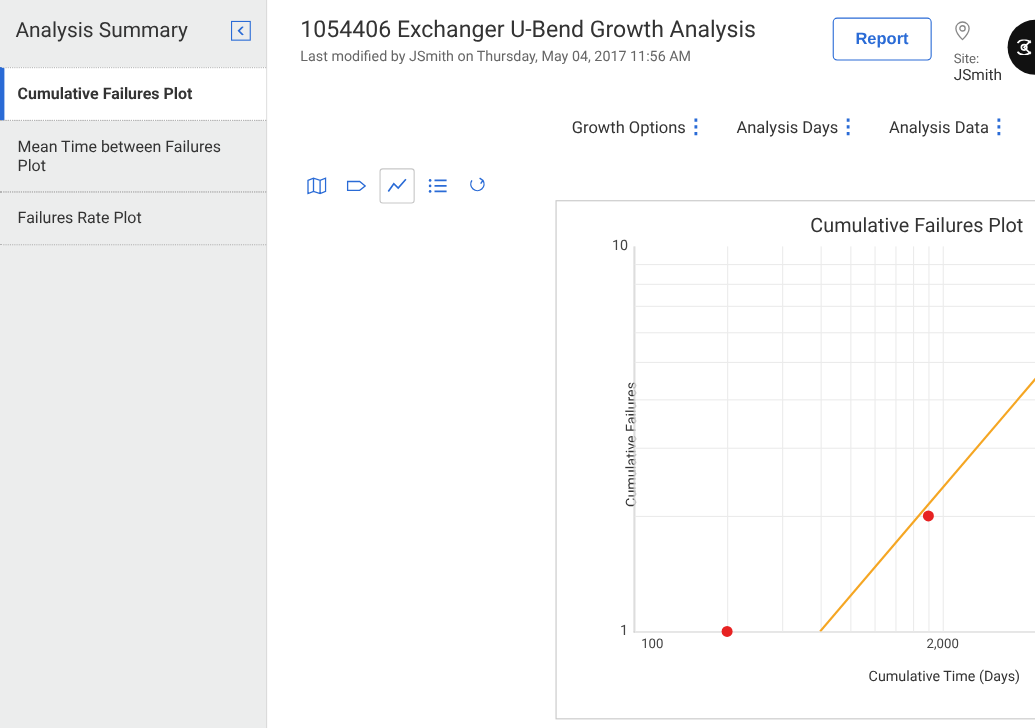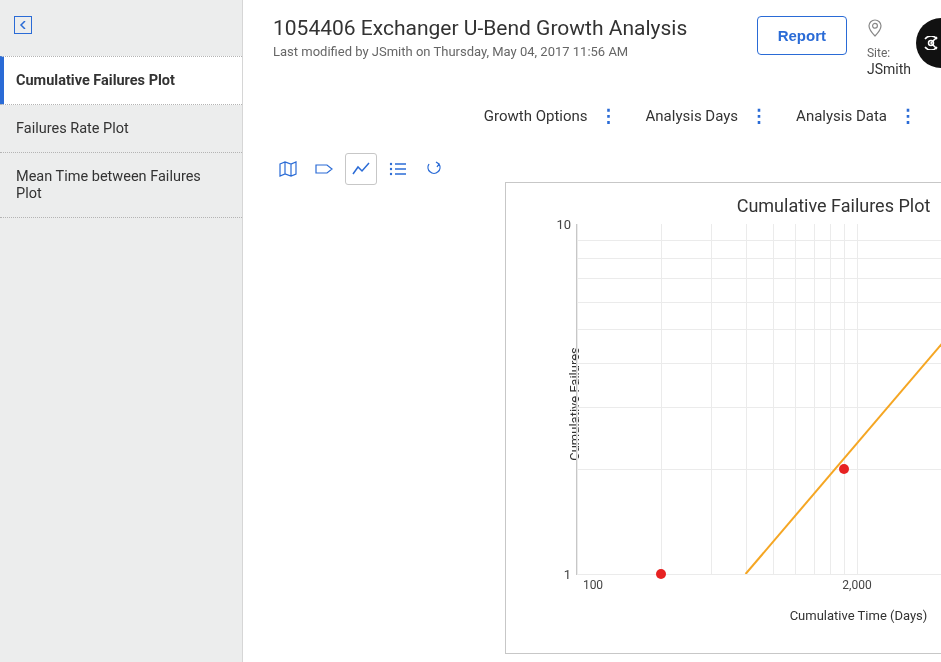--- a/index.html
+++ b/index.html
@@ -153,21 +153,20 @@
     display: flex;
     justify-content: flex-end;
     align-items: center;
     gap: 10px;
     padding: 28px 24px 10px 30px;
     font-size: 15px;
     color: #333;
   }
   .action-item {
     display: flex;
-    gap: 12px;
     margin-left: 18px;
     cursor: pointer;
   }
   .vdots {
     color: #2a6bd6;
     font-size: 18px;
     line-height: 1;
     font-weight: 700;
     cursor: pointer;
   }
@@ -283,34 +282,35 @@
     font-size: 12px;
     color: #444;
     transform: translateX(-50%);
   }
 </style>
 </head>
 <body>
 
 <div class="sidebar">
   <div class="sidebar-header">
+    <span class="sidebar-title">Analysis Summary</span>
     <span class="collapse-btn">
       <svg width="8" height="8" viewBox="0 0 8 8">
           <path d="M6 0 L2 4 L6 8" fill="none" stroke="#2a6bd6" stroke-width="1.5"></path>
         </svg>
     </span>
   </div>
   <div class="nav-item active">
     <span>Cumulative Failures Plot</span>
   </div>
   <div class="nav-item">
+    <span>Mean Time between Failures Plot</span>
+  </div>
+  <div class="nav-item">
     <span>Failures Rate Plot</span>
-  </div>
-  <div class="nav-item">
-    <span>Mean Time between Failures Plot</span>
   </div>
 </div>
 
 <div class="main">
 
   <div class="page-header">
     <div class="title-block">
       <div class="page-title">1054406 Exchanger U-Bend Growth Analysis</div>
       <div class="page-subtitle">Last modified by JSmith on Thursday, May 04, 2017 11:56 AM</div>
     </div>

